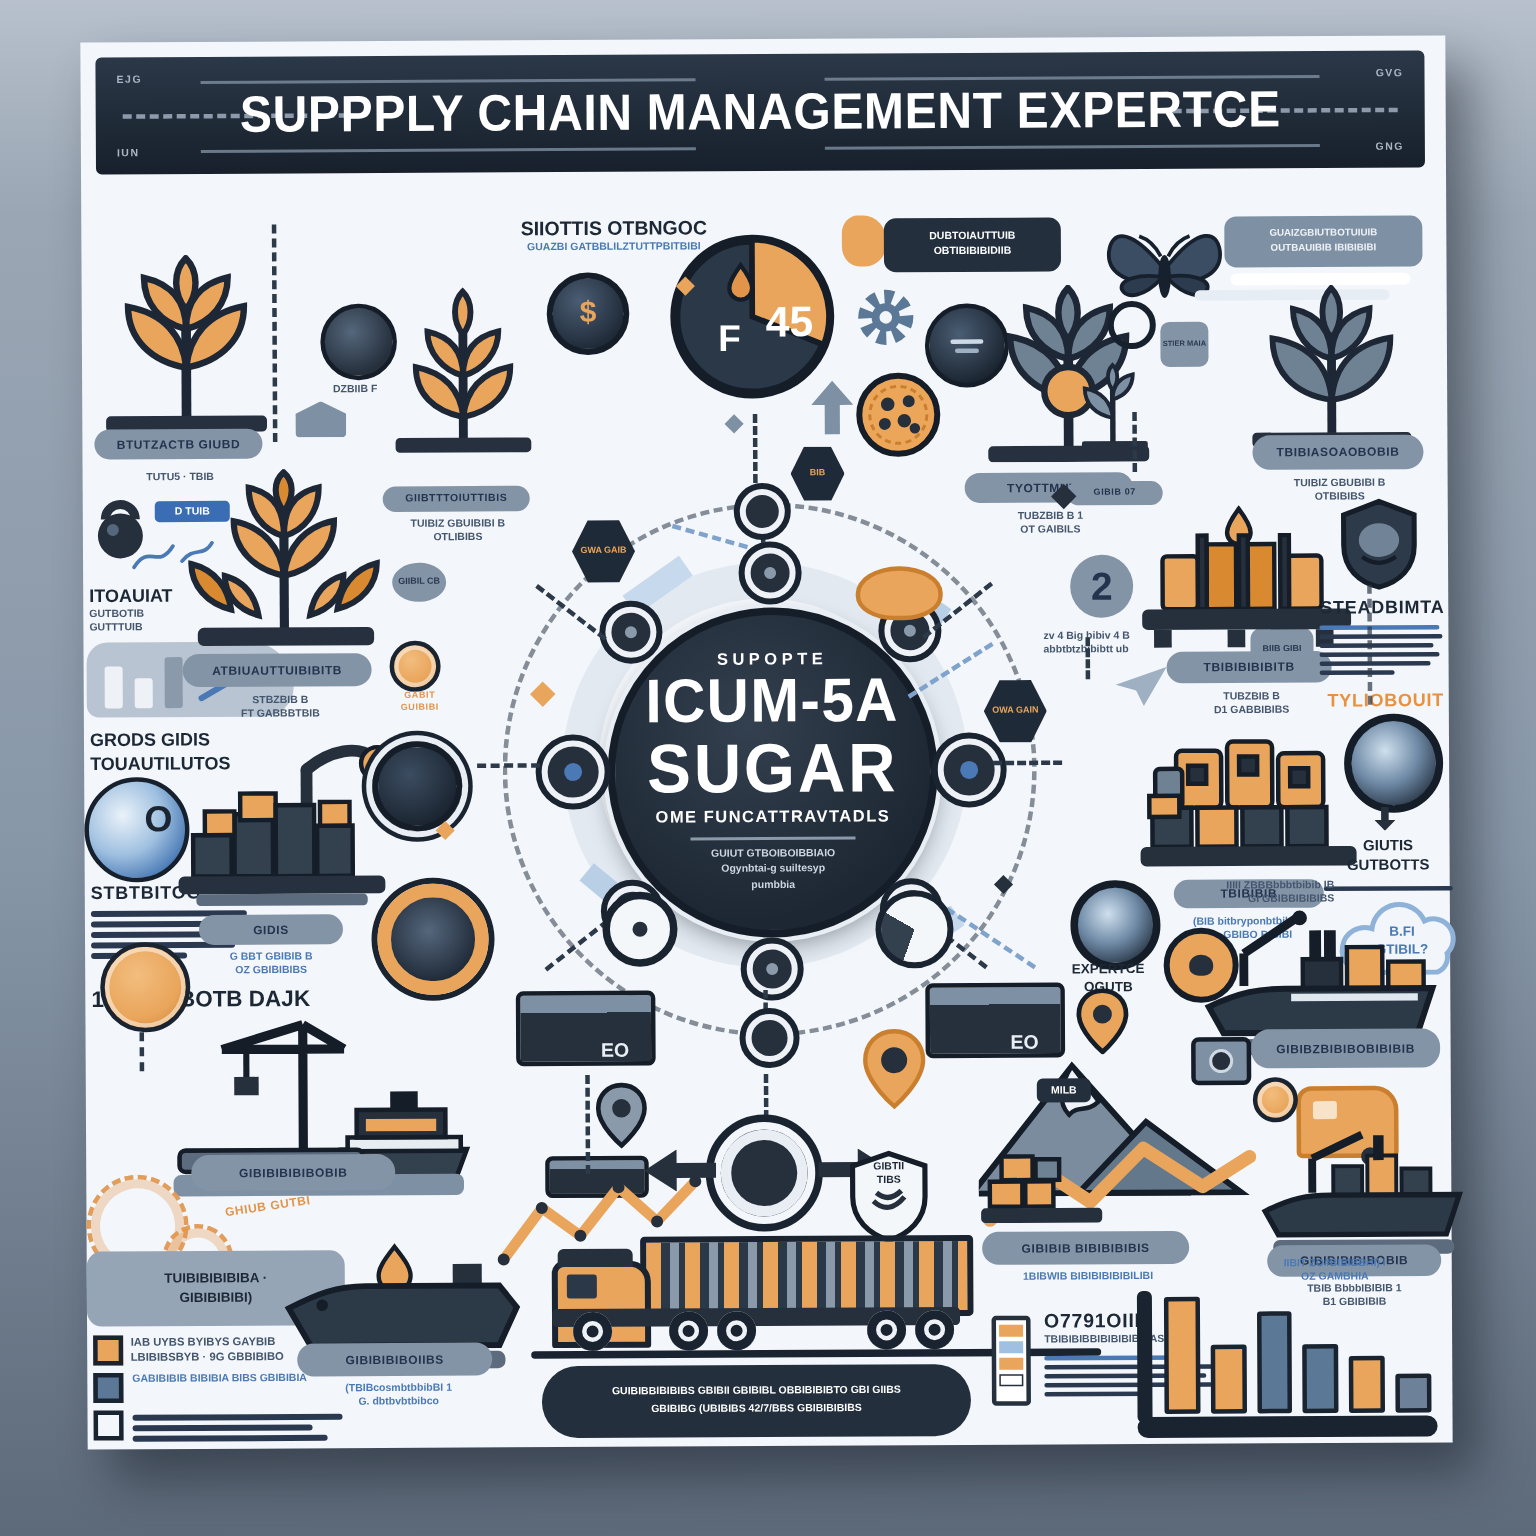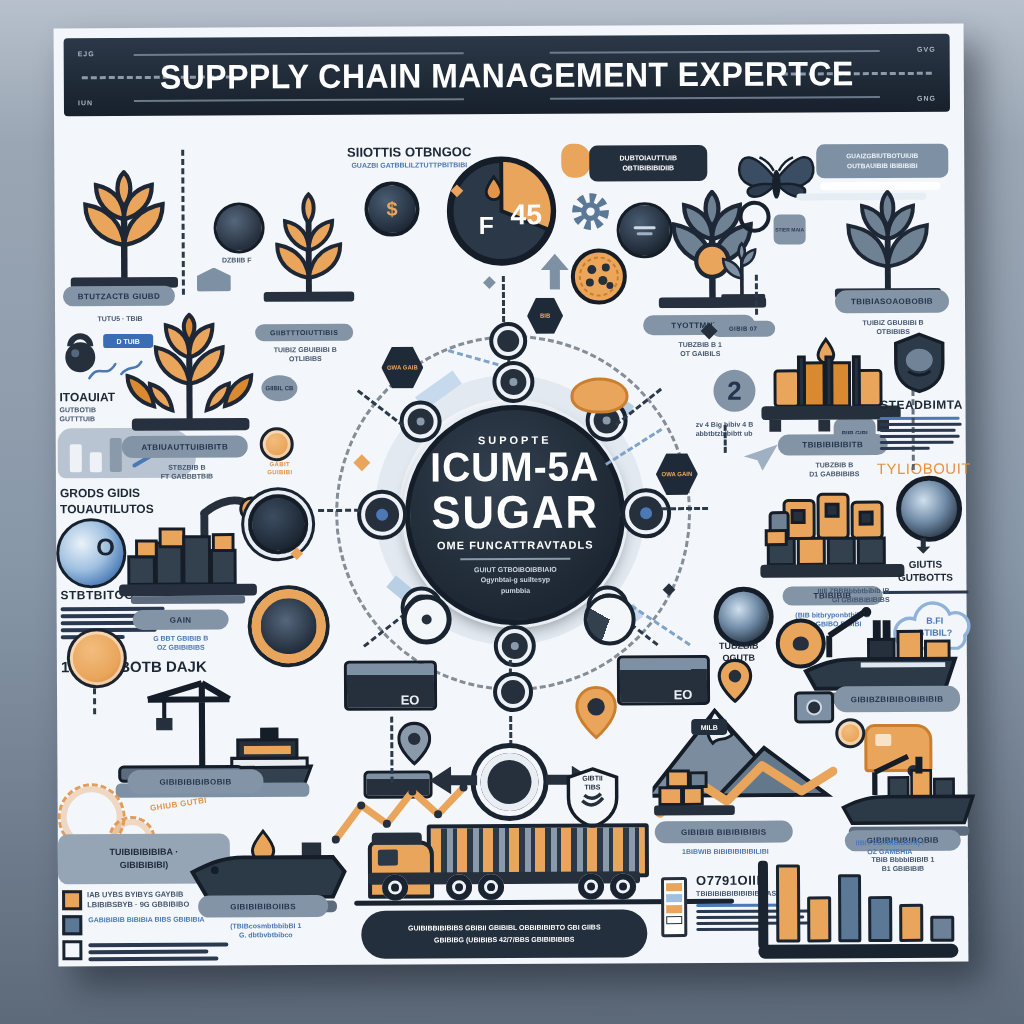--- a/index.html
+++ b/index.html
@@ -280,21 +280,21 @@
       <rect x="46" y="64" width="26" height="42" fill="#33414f"></rect>
       <rect x="50" y="50" width="24" height="18" fill="#e9a55b"></rect>
       <rect x="74" y="58" width="26" height="48" fill="#33414f"></rect>
       <rect x="102" y="72" width="24" height="34" fill="#33414f"></rect>
       <rect x="104" y="56" width="20" height="16" fill="#e9a55b"></rect>
       <rect x="26" y="62" width="20" height="16" fill="#e9a55b"></rect>
     </g>
     <rect x="8" y="106" width="140" height="12" rx="4" fill="#27303e"></rect>
     <rect x="20" y="118" width="116" height="8" rx="3" fill="#5c6b7d"></rect>
   </svg>
-  <div class="pill abs" style="left:76px;top:582px;width:96px;height:20px;">GAIN</div>
+  <div class="pill abs" style="left:76px;top:582px;width:96px;height:20px;">GIDIS</div>
   <div class="cap capb abs" style="left:74px;top:606px;width:100px;">
     <span>G BBT GBIBIB B</span><br>
     <span>OZ GBIBIBIBS</span>
   </div>
 
   <div class="coin abs" style="left:10px;top:600px;width:54px;height:54px;"></div>
   <div class="vdash abs" style="left:36px;top:660px;height:26px;"></div>
   <svg class="abs" style="left:48px;top:640px;" width="214" height="140" viewBox="0 0 210 135">
     <path d="M95 14 V96 M42 30 H122 M95 14 L42 30 M95 14 L122 30" stroke="#141d28" stroke-width="6" fill="none"></path>
     <path d="M58 30 V48" stroke="#141d28" stroke-width="4"></path>
@@ -493,21 +493,21 @@
   </svg>
   <div class="h-sm abs" style="left:820px;top:374px;width:92px;font-size:12px;text-align:center;letter-spacing:.5px;">STEADBIMTA</div>
   <div class="abs" style="left:824px;top:390px;width:84px;">
     <i class="tl tlb" style="width:80px;height:3px;"></i>
     <i class="tl" style="width:82px;height:3px;"></i>
       <i class="tl" style="width:76px;height:3px;"></i>
     <i class="tl" style="width:80px;height:3px;"></i>
       <i class="tl" style="width:74px;height:3px;"></i>
     <i class="tl" style="width:50px;height:3px;"></i>
   </div>
-  <div class="abs" style="left:818px;top:436px;width:100px;font-size:15px;font-weight:400;color:#e8923f;text-align:center;letter-spacing:.5px;">TYLIOBOUIT</div>
+  <div class="abs" style="left:818px;top:436px;width:100px;font-size:12px;font-weight:700;color:#e8923f;text-align:center;letter-spacing:.5px;">TYLIOBOUIT</div>
   <div class="lens abs" style="left:840px;top:452px;width:56px;height:56px;"></div>
   <div class="arrow ar-u abs" style="left:860px;top:514px;width:14px;height:16px;transform:rotate(180deg);"></div>
   <div class="h-sm abs" style="left:832px;top:534px;width:74px;font-size:10px;text-align:center;line-height:1.3;">
     <span>GIUTIS</span><br>
     <span>GUTBOTTS</span>
   </div>
   <i class="tl abs" style="left:826px;top:564px;width:86px;height:3px;"></i>
   <svg class="abs" style="left:828px;top:572px;" width="100" height="64" viewBox="0 0 120 75">
     <path d="M30 62 a18 18 0 1 1 6-35 a22 22 0 0 1 42-6 a16 16 0 0 1 18 26 a13 13 0 0 1-8 15 Z" fill="#f2f6fa" stroke="#8fb2d8" stroke-width="4"></path>
   </svg>
@@ -563,21 +563,21 @@
   <span class="wheel" style="left:520px;top:848px;"></span>
   <span class="wheel" style="left:552px;top:848px;"></span>
   <div class="abs" style="left:296px;top:874px;width:380px;height:5px;background:#1a2431;border-radius:3px;"></div>
   <div class="darkbox abs" style="left:303px;top:884px;width:286px;height:48px;border-radius:24px;font-size:7px;line-height:1.7;font-weight:700;">
     <span>GUIBIBBIBIBIBS GBIBII GBIBIBL OBBIBIBIBTO GBI GIIBS</span>
     <span>GBIBIBG (UBIBIBS 42/7/BBS GBIBIBIBIBS</span>
   </div>
 
   <div class="lens abs" style="left:657px;top:562px;width:50px;height:50px;"></div>
   <div class="h-sm abs" style="left:647px;top:616px;width:70px;font-size:9px;text-align:center;line-height:1.3;">
-    <span>TUBZBIB</span><br>
+    <span>EXPERTCE</span><br>
     <span>OGUTB</span>
   </div>
   <div class="abs" style="left:719px;top:594px;width:42px;height:42px;border-radius:50%;background:#e9a55b;border:4px solid #141d28;display:flex;align-items:center;justify-content:center;">
     <i style="width:16px;height:14px;background:#26303d;border-radius:50% 50% 40% 40%;"></i>
   </div>
   <div class="abs" style="left:660px;top:634px;width:36px;height:44px;">
     <svg width="36" height="44" viewBox="0 0 44 56">
         <path d="M22 2 C34 2 42 11 42 22 C42 37 22 54 22 54 C22 54 2 37 2 22 C2 11 10 2 22 2 Z" fill="#e9a55b" stroke="#141d28" stroke-width="4"></path>
         <circle cx="22" cy="22" r="8" fill="#26303d"></circle>
       </svg>

